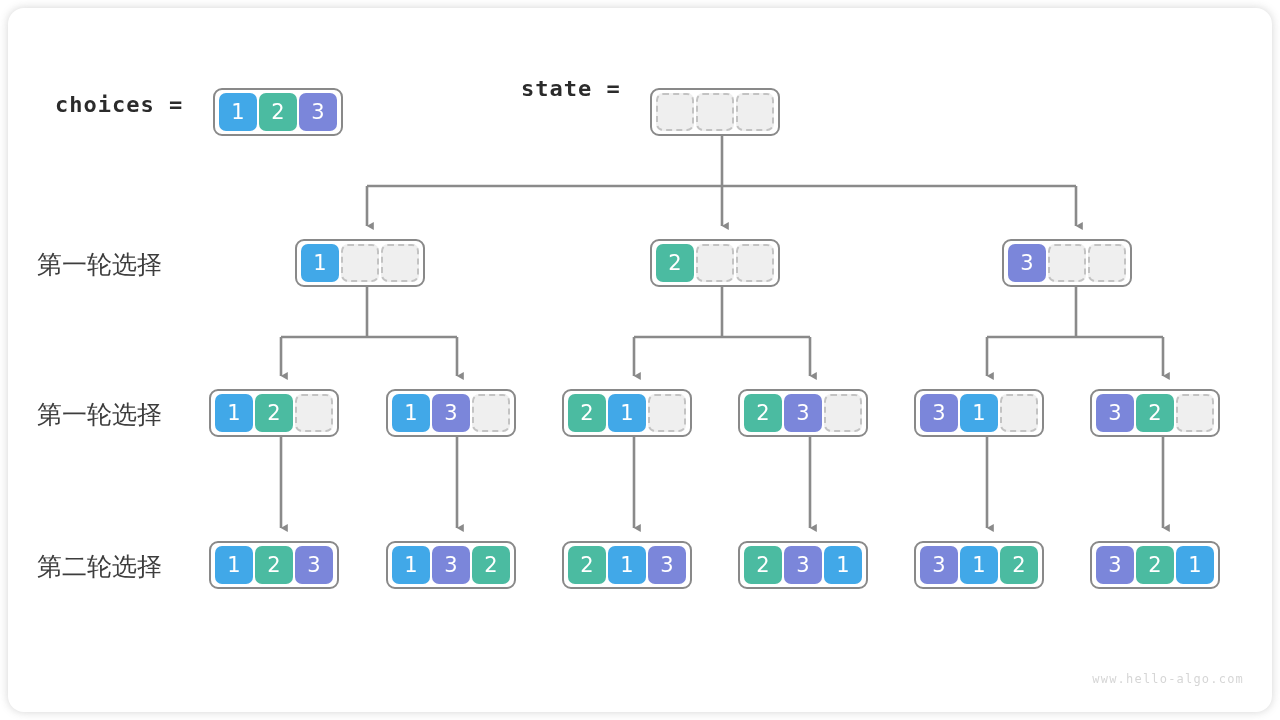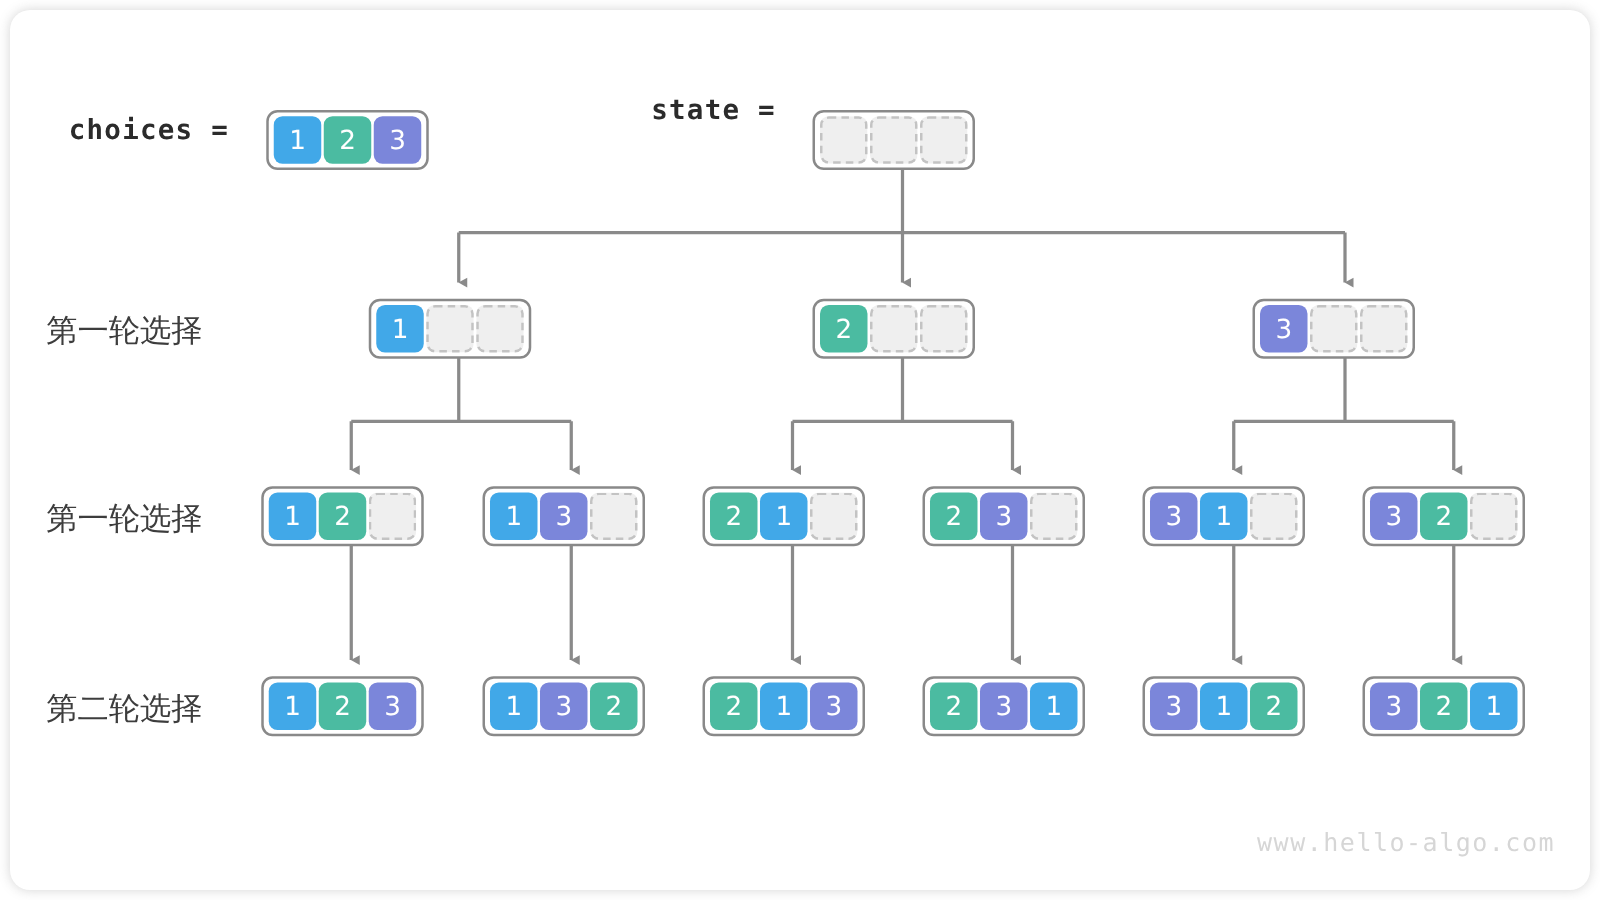--- a/index.html
+++ b/index.html
@@ -56,21 +56,21 @@
     font-family: "DejaVu Sans", "Liberation Sans", sans-serif;
     font-size: 25px;
     color: #3d3d3d;
     white-space: nowrap;
   }
   .watermark {
     position: absolute;
     right: 36px;
     bottom: 34px;
     font-family: "DejaVu Sans Mono", "Liberation Mono", monospace;
-    font-size: 20px;
+    font-size: 12px;
     color: #d6d6d6;
     letter-spacing: 1.2px;
   }
 
   
   .array {
     position: absolute;
     display: flex;
     flex-direction: row;
     align-items: center;

